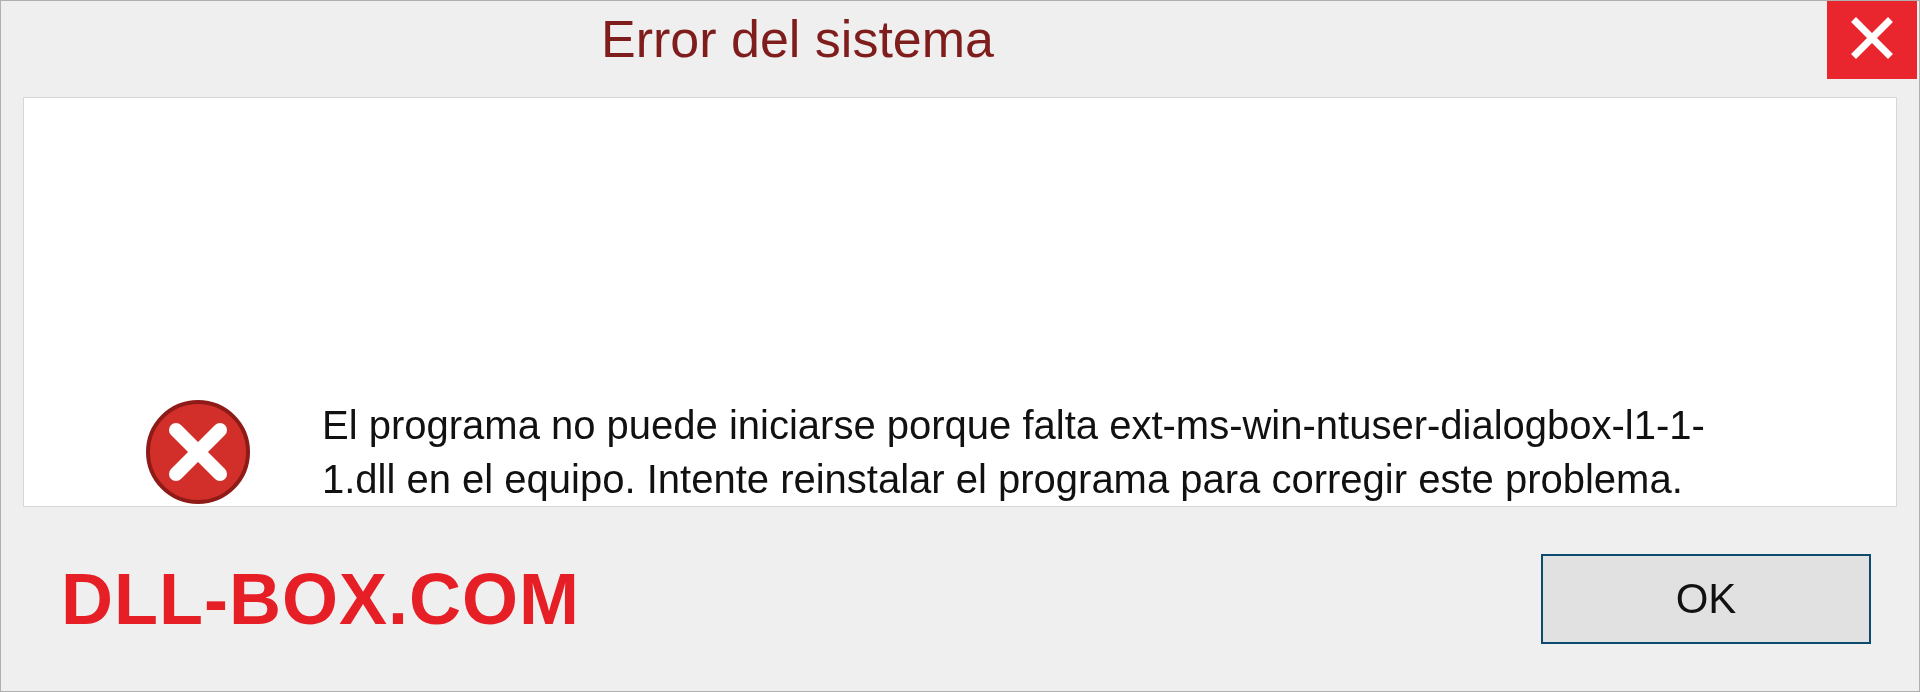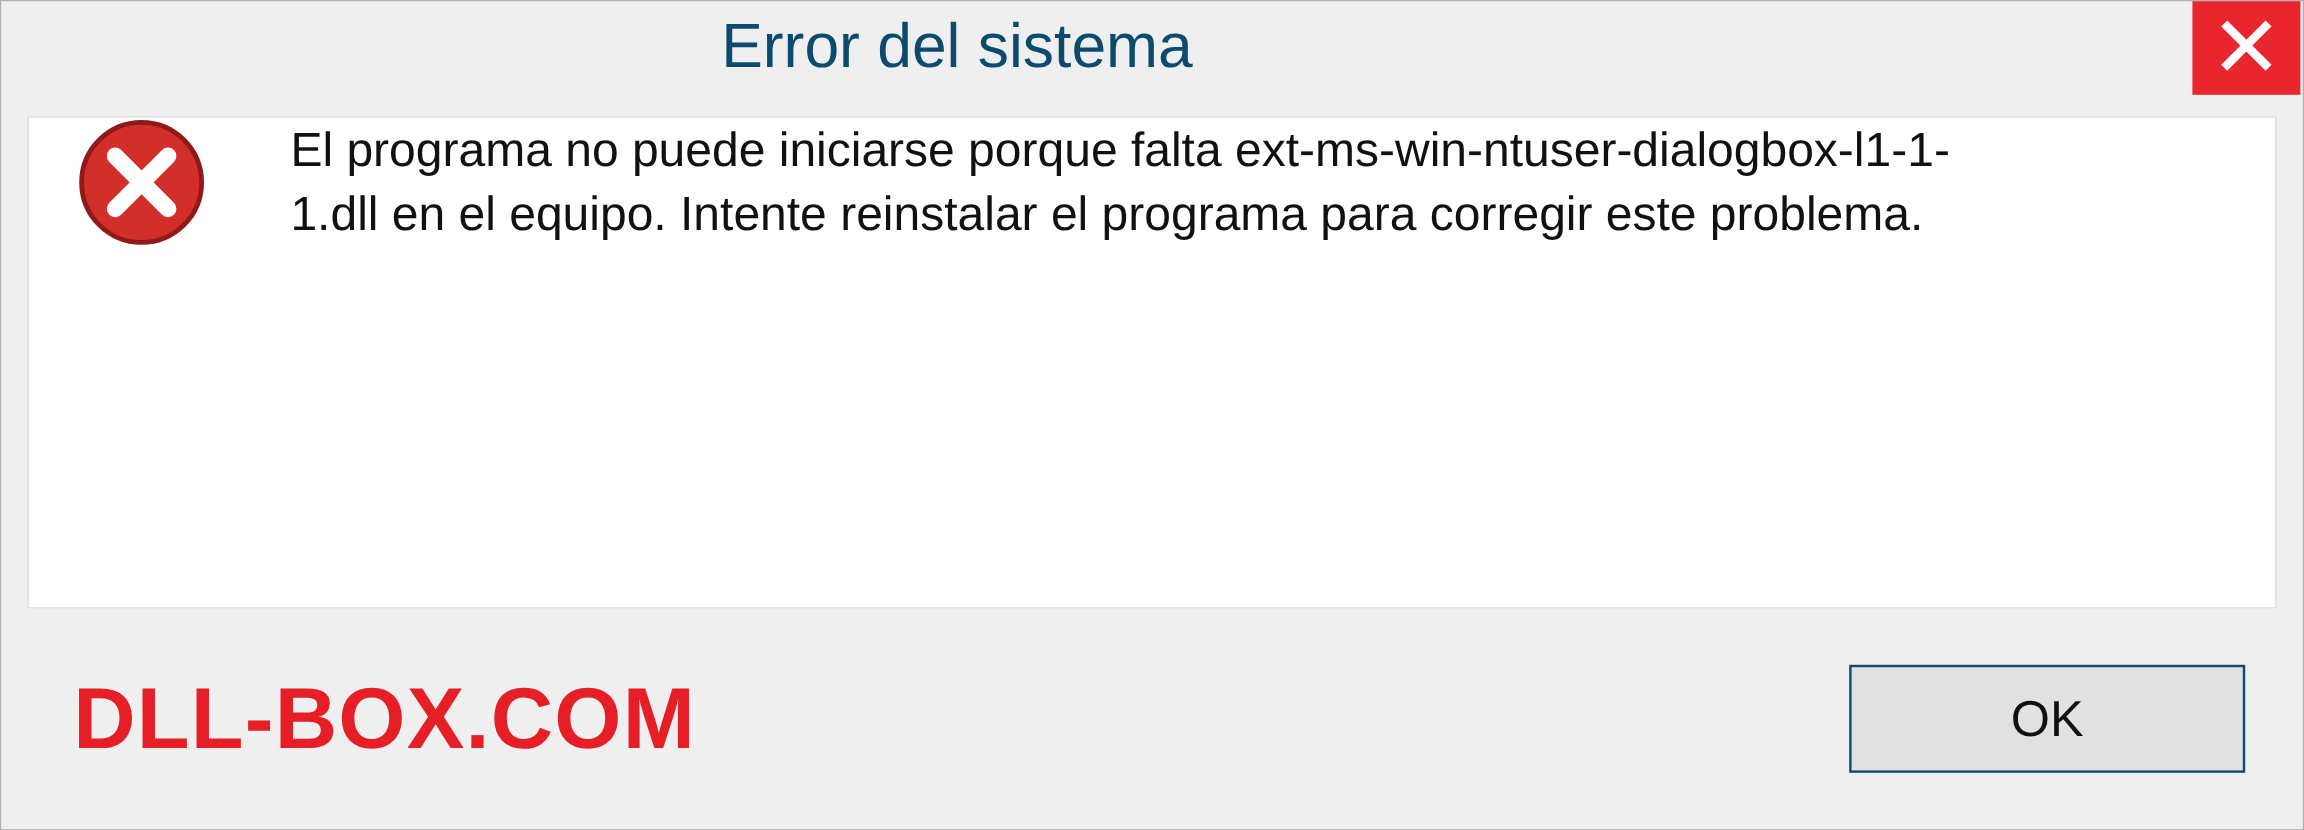--- a/index.html
+++ b/index.html
@@ -24,21 +24,21 @@
     }
     .titlebar {
       height: 78px;
       display: flex;
       align-items: flex-start;
       justify-content: space-between;
       padding-left: 600px;
     }
     .title-text {
       font-size: 52px;
-      color: #0c4a6e;
+      color: #7f1d1d;
       margin-top: 8px;
       font-weight: 400;
     }
     .close-button {
       width: 90px;
       height: 78px;
       background: #e9252e;
       display: flex;
       align-items: center;
       justify-content: center;
@@ -47,22 +47,22 @@
     .close-button svg {
       width: 44px;
       height: 44px;
     }
     .body-panel {
       margin: 18px 22px 0 22px;
       background: #fff;
       border: 1px solid #d7d7d7;
       height: 410px;
       display: flex;
-      align-items: flex-start;
-      padding: 0 40px 0 40px;
+      align-items: flex-end;
+      padding: 0 40px 0 120px;
       gap: 70px;
     }
     .error-icon-large {
       width: 108px;
       height: 108px;
       flex-shrink: 0;
     }
     .message-text {
       font-size: 40px;
       color: #111;

